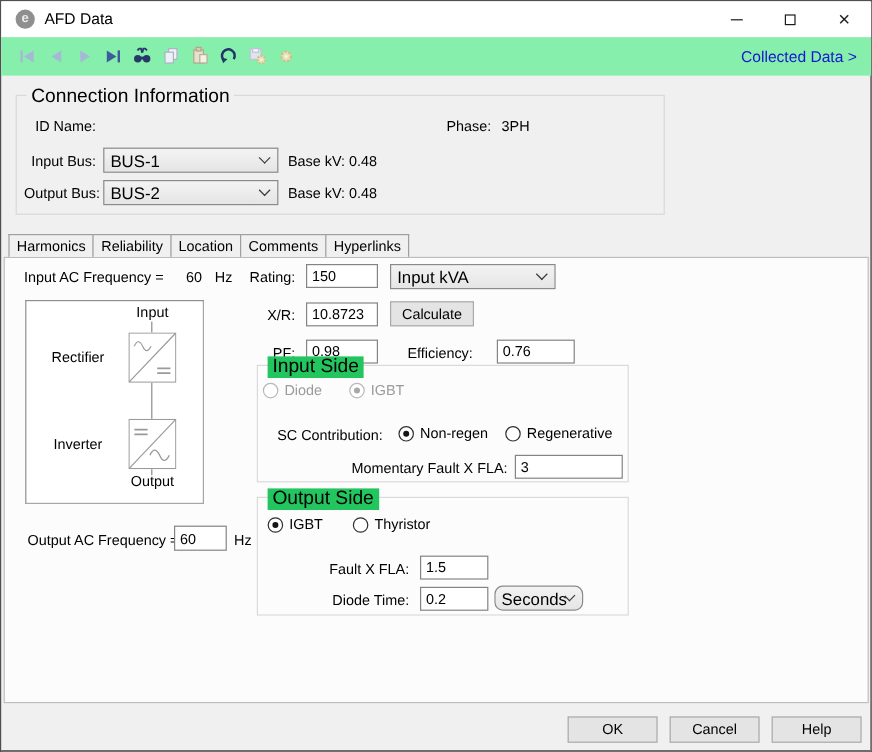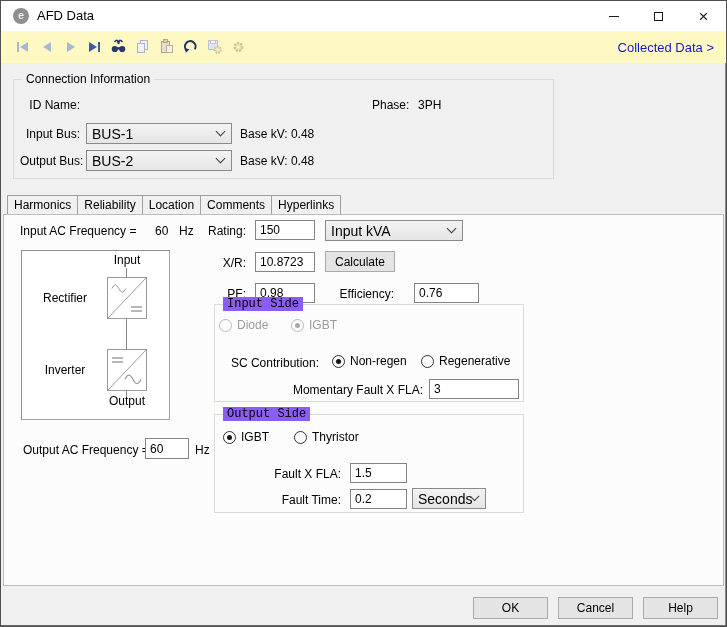--- a/index.html
+++ b/index.html
@@ -14,35 +14,35 @@
   #titlebar{position:absolute;left:0;top:0;width:100%;height:30px;background:#ffffff;}
   #app-logo{position:absolute;left:12px;top:7px;width:16px;height:16px;border-radius:50%;
     background:#8f8f8f;color:#eaeaea;font-size:11px;font-weight:bold;text-align:center;line-height:15px;}
   #title-text{position:absolute;left:36px;top:0;line-height:30px;font-size:13px;color:#000;}
   .wctl{position:absolute;top:0;width:45px;height:30px;display:flex;align-items:center;justify-content:center;}
   #btn-min{right:90px;} #btn-max{right:45px;} #btn-close{right:0;}
   #btn-min .glyph{width:10px;height:1px;background:#1b1b1b;}
   #btn-max .glyph{width:9px;height:9px;border:1px solid #1b1b1b;}
   #btn-close .glyph{font-size:17px;line-height:17px;color:#1b1b1b;}
   
-  #toolbar{position:absolute;left:0;top:30px;width:100%;height:32px;background:#fef9c3;}
+  #toolbar{position:absolute;left:0;top:30px;width:100%;height:32px;background:#86efac;}
   #tool-icons{position:absolute;left:13px;top:7px;display:flex;gap:7px;align-items:center;}
   .tico{width:17px;height:17px;display:flex;align-items:center;justify-content:center;gap:1px;}
   .tri-l{width:0;height:0;border-top:5px solid transparent;border-bottom:5px solid transparent;border-right:8px solid #a6b8d6;}
   .tri-r{width:0;height:0;border-top:5px solid transparent;border-bottom:5px solid transparent;border-left:8px solid #a6b8d6;}
   .tri-r.dk{border-left-color:#3c5c9e;}
   .vbar{width:2px;height:10px;background:#a6b8d6;}
   .vbar.dk{background:#3c5c9e;}
   #collected-link{position:absolute;right:12px;top:9px;font-size:13px;color:#1717d1;cursor:pointer;}
   
   .group{position:absolute;border:1px solid #d9d9d9;}
-  .group>.legend{position:absolute;top:-8px;left:8px;padding:0 4px;font-size:12px;color:#000;white-space:nowrap;}
+  .group>.legend{position:absolute;top:-8px;left:8px;padding:0 4px;font-size:16px;color:#000;white-space:nowrap;}
   .on-gray>.legend{background:#f0f0f0;}
   .on-white{border-color:#dadada;}
-  .on-white>.legend{background:#8b5cf6;font-family:Liberation Mono, monospace;}
+  .on-white>.legend{background:#22c55e;}
   
   .lbl{position:absolute;font-size:12px;color:#000;white-space:nowrap;}
   .lbl.r{text-align:right;}
   .tbox{position:absolute;background:#fff;border:1px solid #848484;font-size:12px;color:#000;padding:0 4px;}
   input.tbox{outline:none;}
   .combo{position:absolute;display:flex;align-items:center;justify-content:space-between;
     background:linear-gradient(#f3f3f3,#e5e5e5);border:1px solid #8a8a8a;font-size:14px;color:#000;
     padding:0 7px 0 5px;cursor:default;}
   .chev{width:7px;height:7px;border-right:1px solid #3b3b3b;border-bottom:1px solid #3b3b3b;
     transform:rotate(45deg);margin-top:-4px;}
@@ -271,23 +271,23 @@
             <span class="dot"></span>
           </span>
         <span>IGBT</span>
       </div>
       <div class="radio-row" style="left:79px;top:15px;">
         <span class="radio"></span>
         <span>Thyristor</span>
       </div>
       <div class="lbl r" style="left:0px;top:52px;width:126px;">Fault X FLA:</div>
       <input class="tbox" style="left: 135px; top: 48px; width: 57px; height: 20px;" value="1.5">
-      <div class="lbl r" style="left:0px;top:78px;width:126px;">Fault Time:</div>
+      <div class="lbl r" style="left:0px;top:78px;width:126px;">Diode Time:</div>
       <input class="tbox" style="left: 135px; top: 74px; width: 57px; height: 20px;" value="0.2">
-      <div class="combo" style="left:197px;top:73px;width:74px;height:21px;">
+      <div class="combo" style="left:197px;top:73px;width:74px;height:21px;border-radius:7px;">
         <span>Seconds</span>
         <span class="chev"></span>
       </div>
     </div>
   </div>
 
   <div class="btn" style="left:472px;top:596px;width:75px;height:22px;">OK</div>
   <div class="btn" style="left:557px;top:596px;width:75px;height:22px;">Cancel</div>
   <div class="btn" style="left:642px;top:596px;width:75px;height:22px;">Help</div>
 

